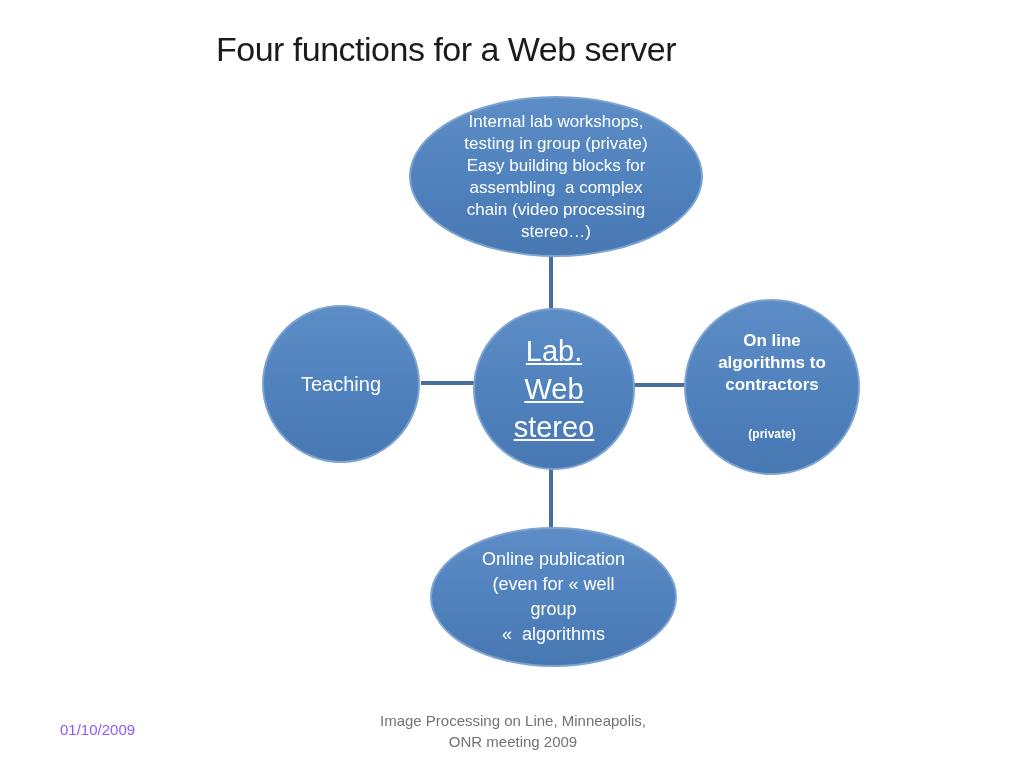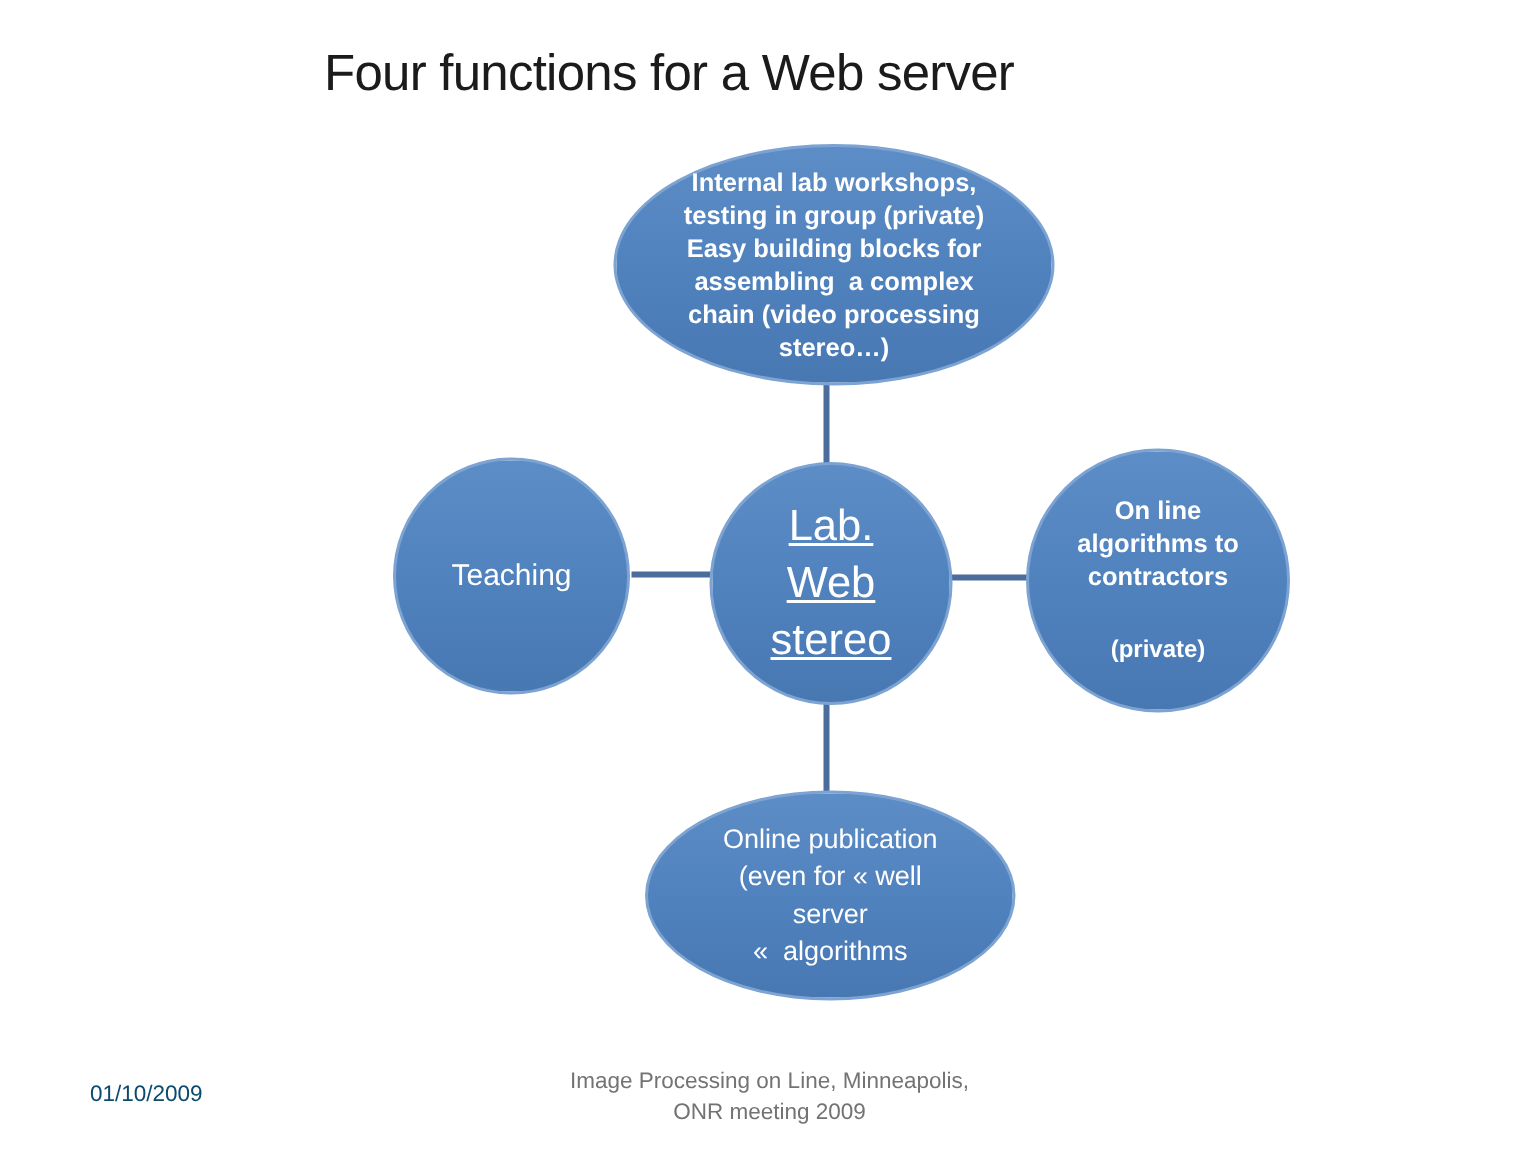--- a/index.html
+++ b/index.html
@@ -35,50 +35,50 @@
     display: flex;
     flex-direction: column;
     align-items: center;
     justify-content: center;
     text-align: center;
     color: #ffffff;
   }
   .node .line { white-space: pre; }
 
   .node-top    { left: 409px; top:  96px; width: 294px; height: 161px; }
-  .node-top .line { font-size: 17px; line-height: 22px; font-weight: bold; }
+  .node-top .line { font-size: 17px; line-height: 22px; }
 
   .node-center { left: 473px; top: 308px; width: 162px; height: 162px; text-decoration: underline; }
   .node-center .line { font-size: 29px; line-height: 38px; }
 
   .node-left   { left: 262px; top: 305px; width: 158px; height: 158px; }
   .node-left .line { font-size: 20px; line-height: 24px; }
 
   .node-right  { left: 684px; top: 299px; width: 176px; height: 176px; font-weight: bold; }
   .node-right .line { font-size: 17px; line-height: 22px; }
-  .node-right .sub { font-size: 16px; line-height: 22px; margin-top: 27px; white-space: pre; }
+  .node-right .sub { font-size: 12px; line-height: 22px; margin-top: 27px; white-space: pre; }
 
   .node-bottom { left: 430px; top: 527px; width: 247px; height: 140px; }
   .node-bottom .line { font-size: 18px; line-height: 25px; }
 
   .connector {
     position: absolute;
     background: #4a6d9b;
   }
   .conn-top    { left: 549px; top: 255px; width: 4px;  height: 54px; }
   .conn-bottom { left: 549px; top: 466px; width: 4px;  height: 62px; }
   .conn-left   { left: 421px; top: 381px; width: 53px; height: 4px; }
   .conn-right  { left: 634px; top: 383px; width: 51px; height: 4px; }
 
   .footer-date {
     position: absolute;
     left: 60px;
     top: 721px;
     font-size: 15px;
-    color: #0c4a6e;
+    color: #8b5cf6;
     white-space: pre;
   }
   .footer-venue {
     position: absolute;
     left: 313px;
     top: 710px;
     width: 400px;
     text-align: center;
     font-size: 15px;
     line-height: 21px;
@@ -131,21 +131,21 @@
     <div class="node node-right">
       <div class="line">On line</div>
       <div class="line">algorithms to</div>
       <div class="line">contractors</div>
       <div class="sub">(private)</div>
     </div>
 
     <div class="node node-bottom">
       <div class="line">Online publication</div>
       <div class="line">(even for « well</div>
-      <div class="line">server</div>
+      <div class="line">group</div>
       <div class="line">«  algorithms</div>
     </div>
 
   </div>
 
   <div class="footer-date">01/10/2009</div>
 
   <div class="footer-venue">
     <div class="line">Image Processing on Line, Minneapolis,</div>
     <div class="line">ONR meeting 2009</div>

